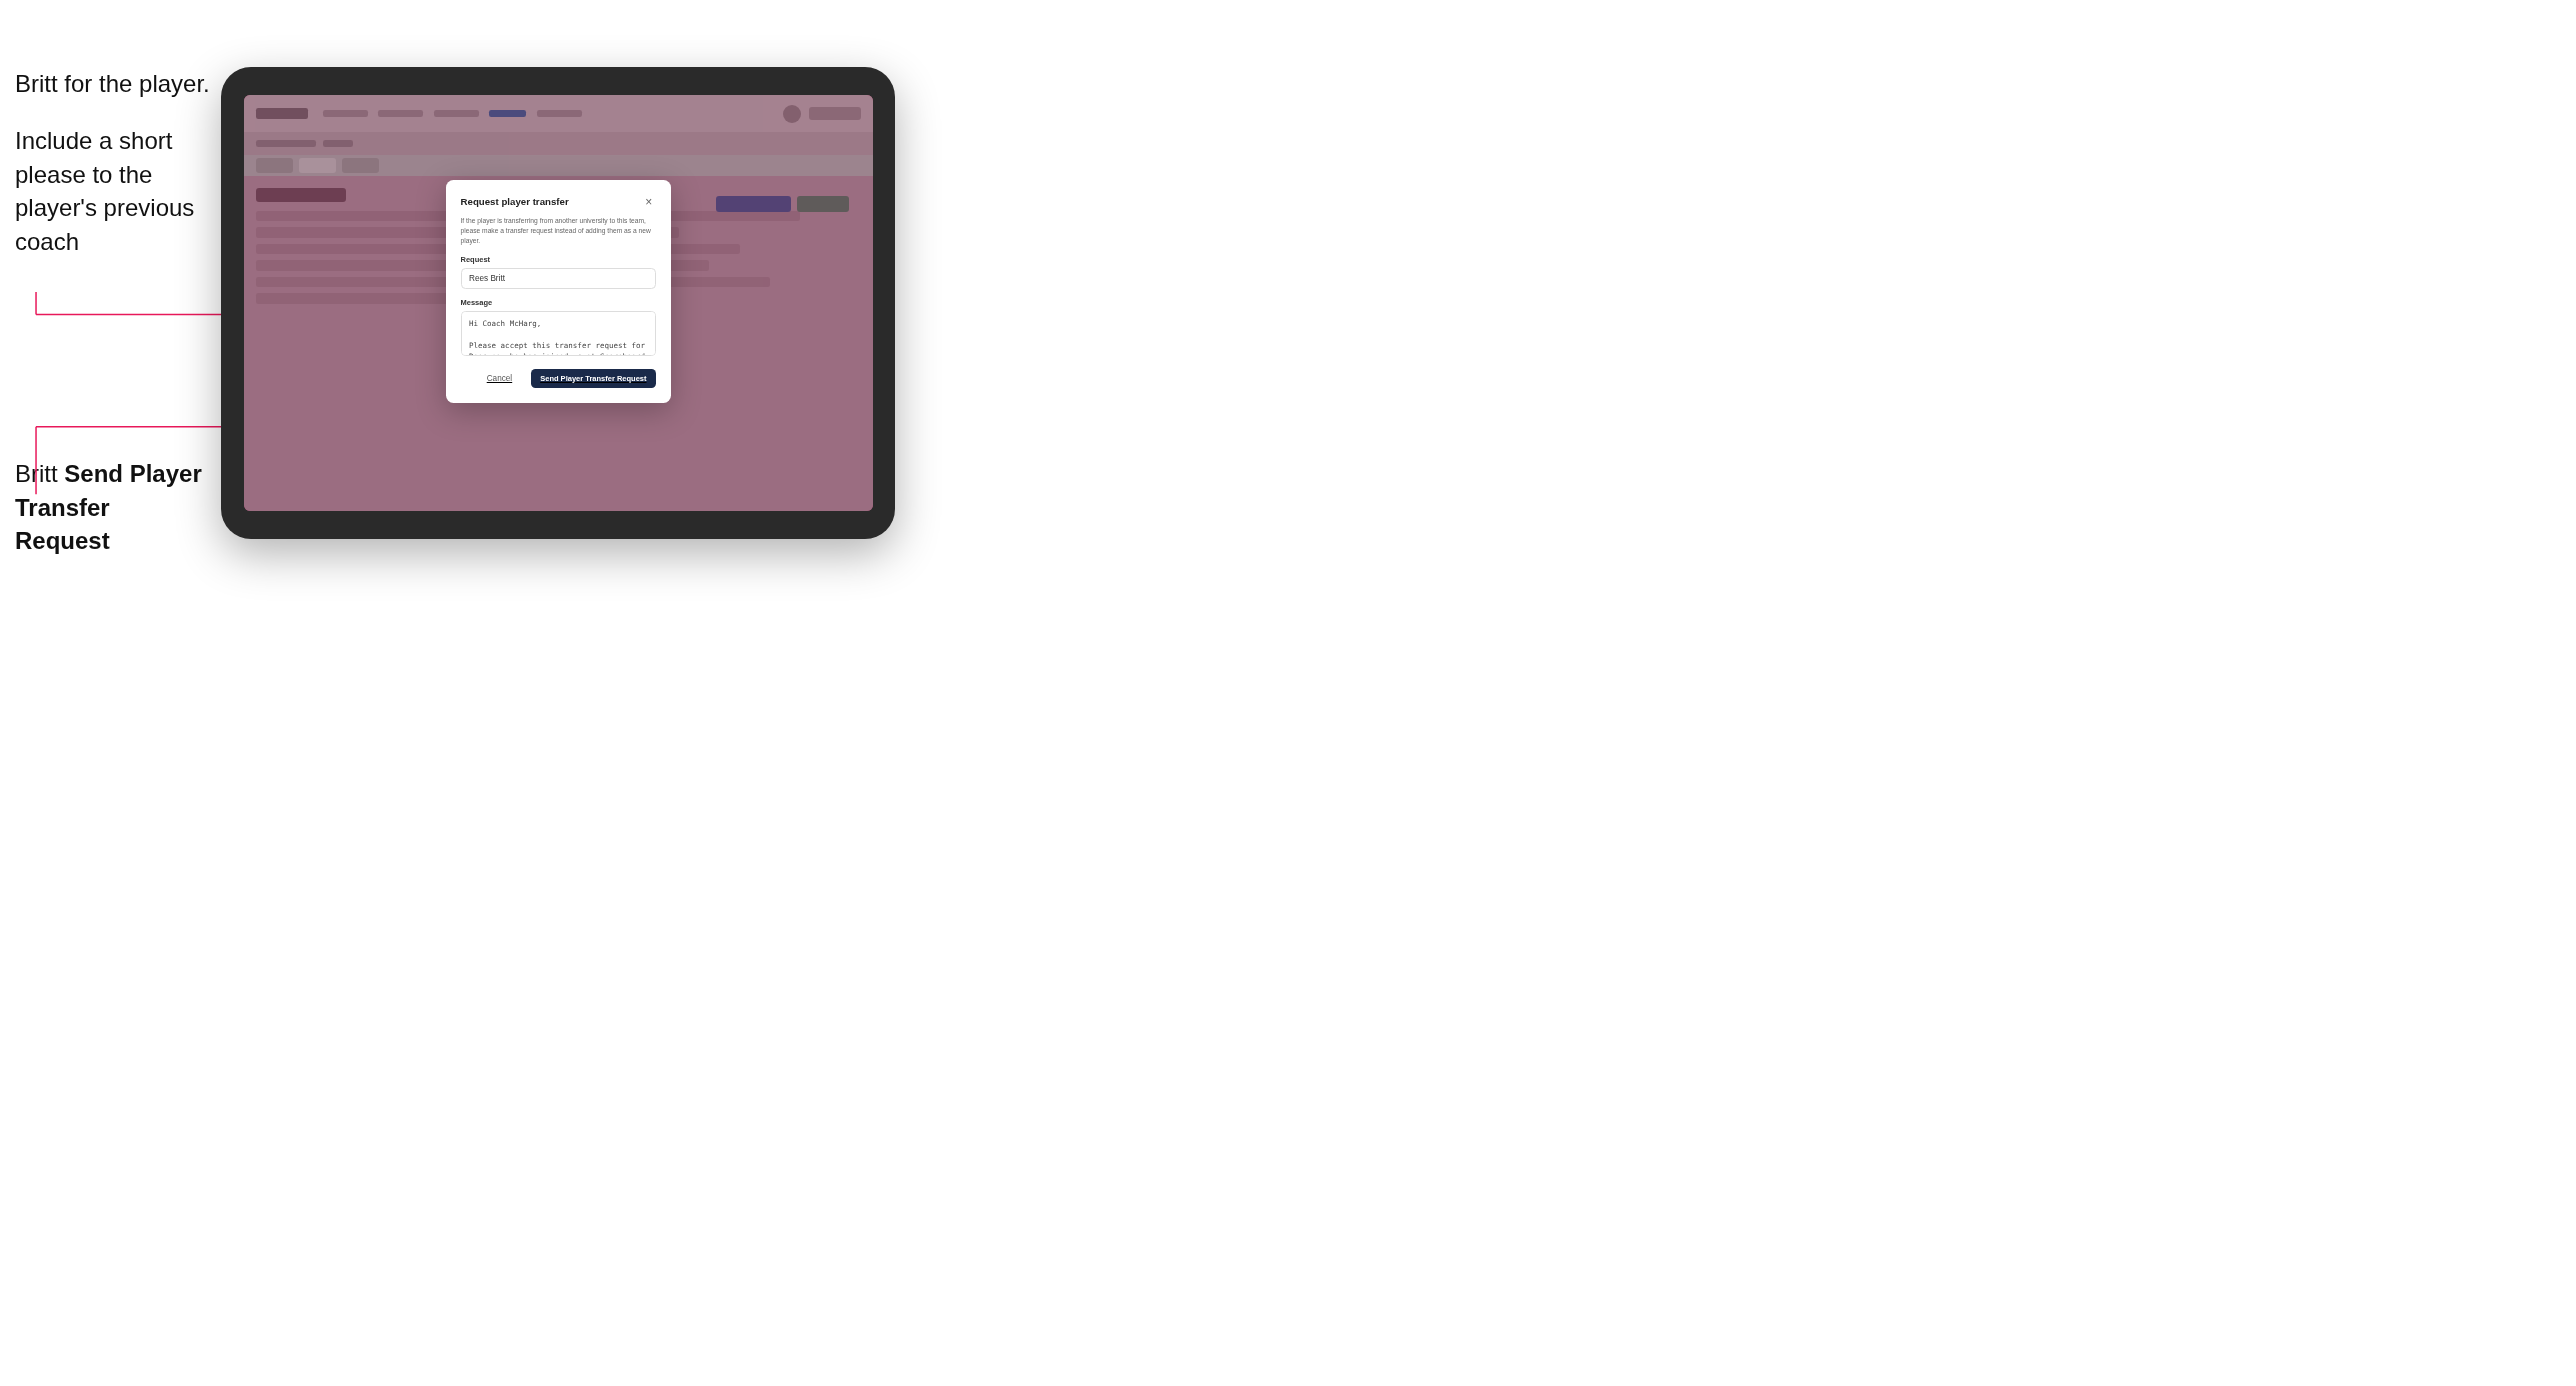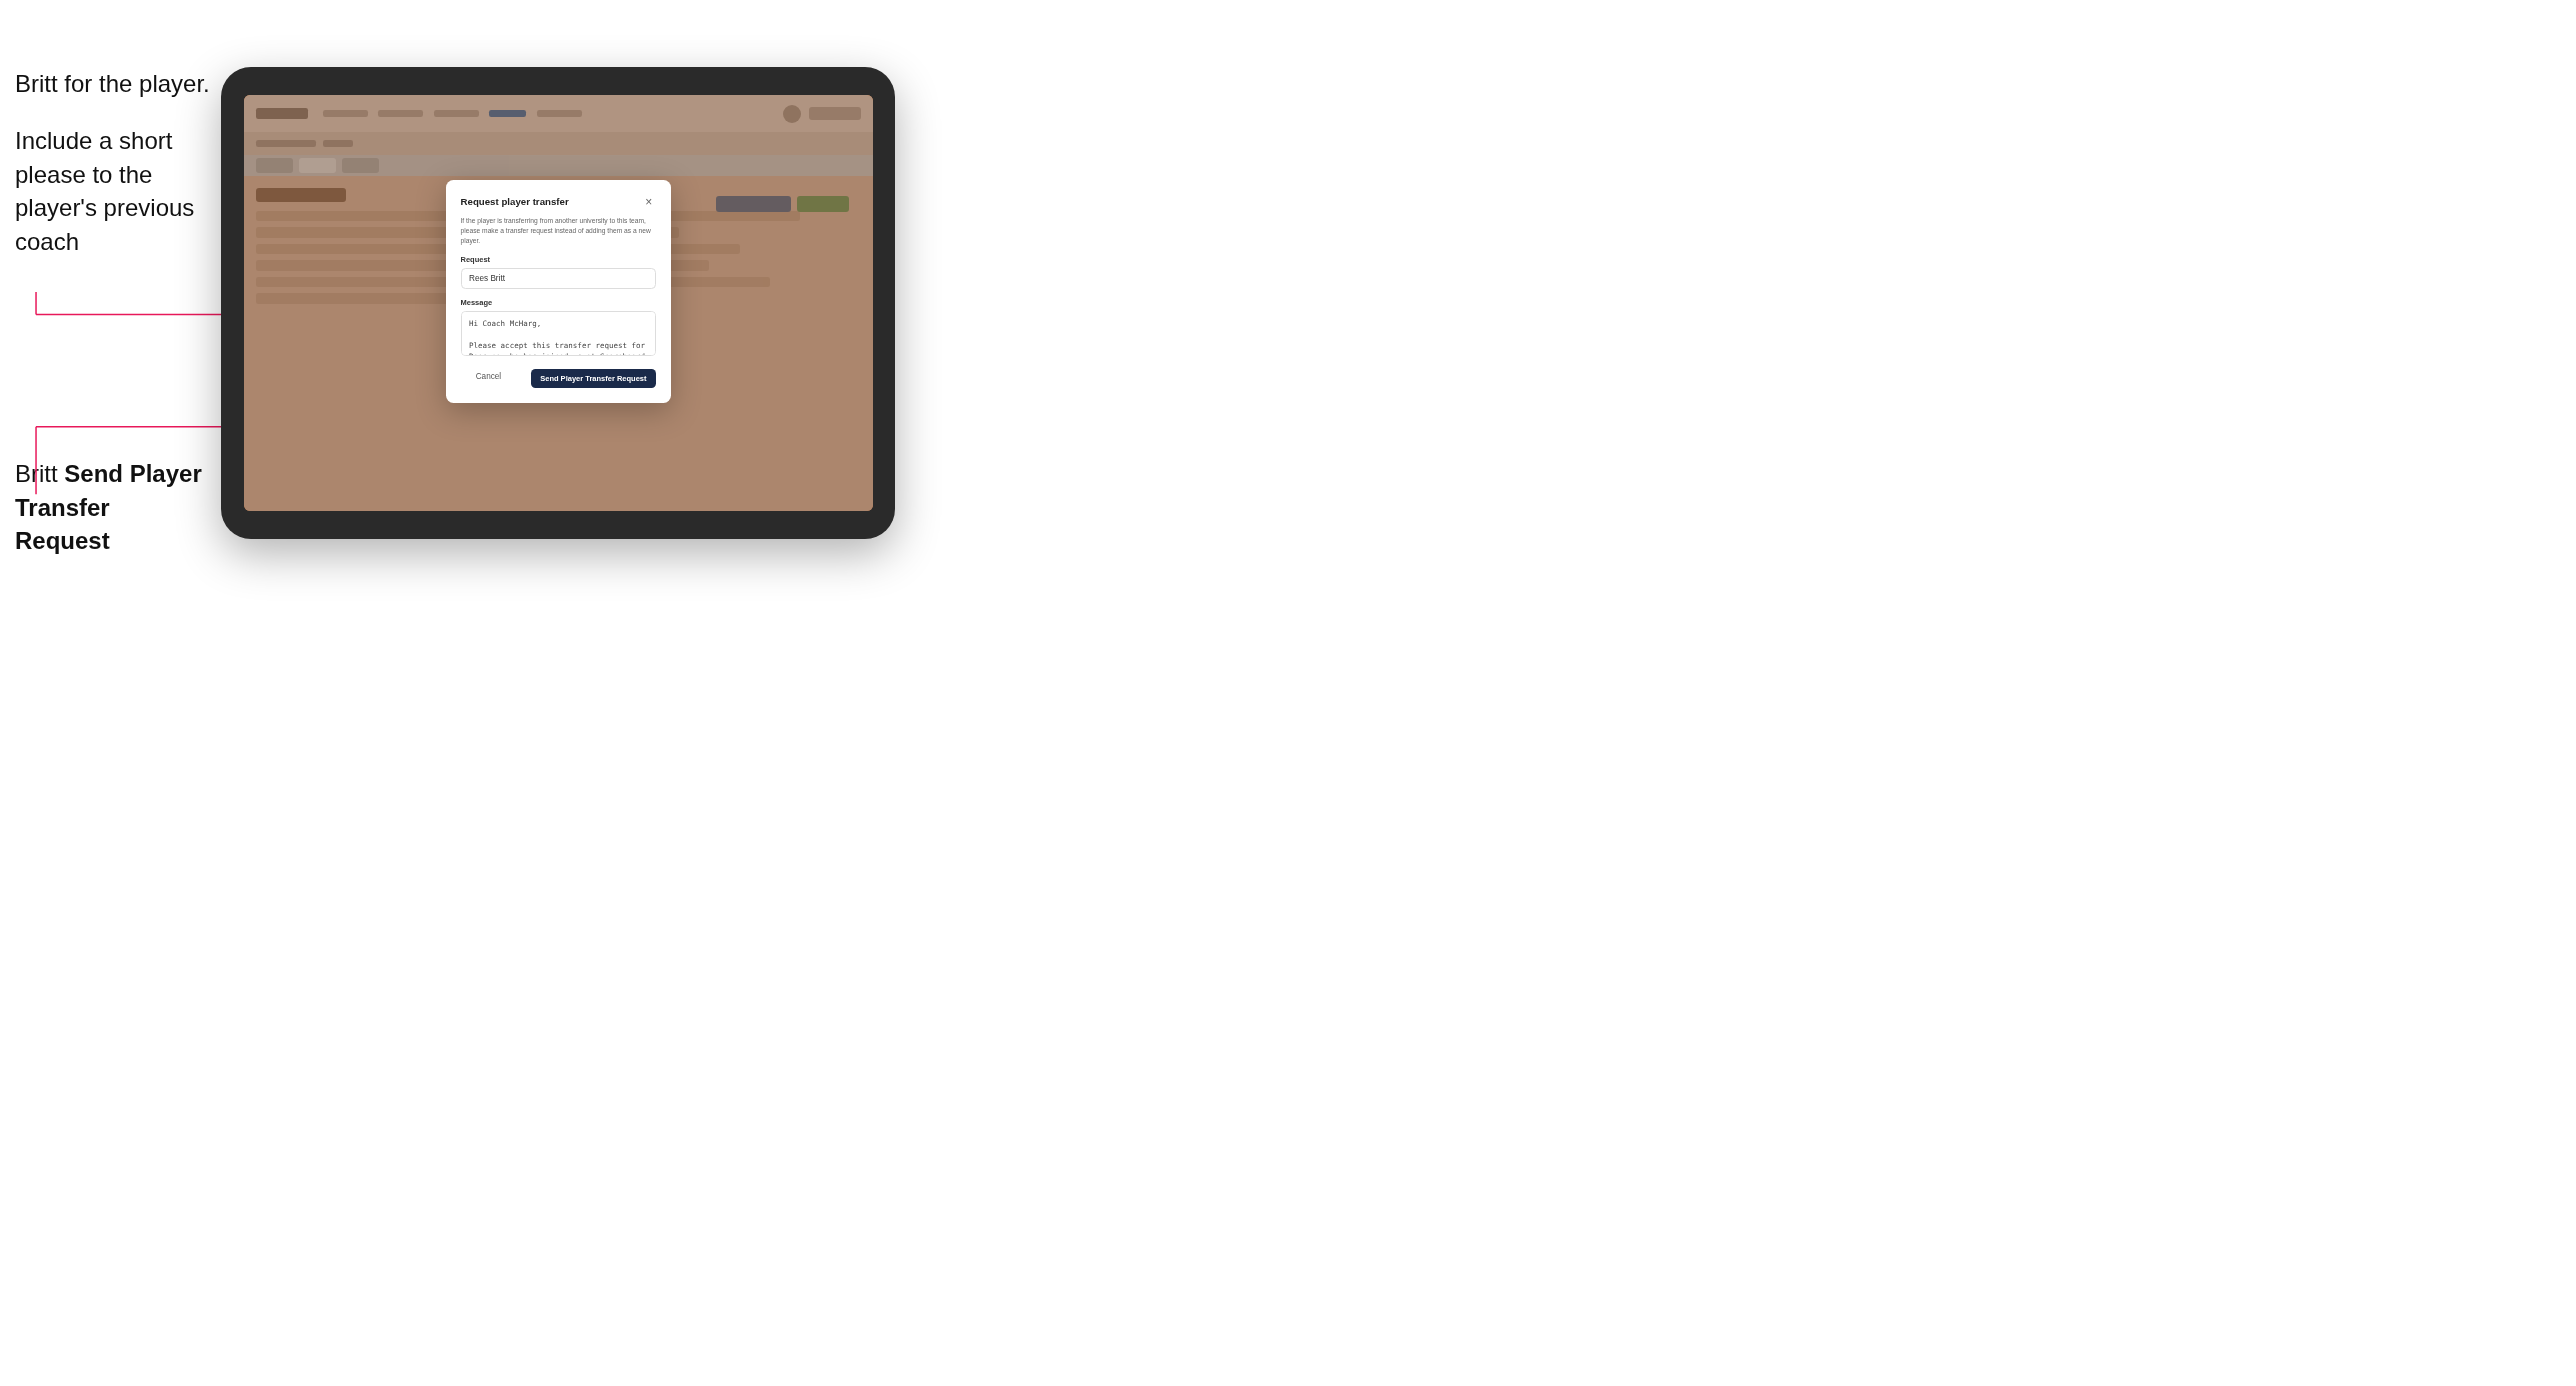--- a/index.html
+++ b/index.html
@@ -58,21 +58,21 @@
       border-radius: 30px;
       box-shadow: 0 15px 45px rgba(0,0,0,0.3);
       display: flex;
       align-items: center;
       justify-content: center;
     }
 
     .tablet-screen {
       width: 629px;
       height: 416px;
-      background: #f97316;
+      background: #be185d;
       border-radius: 6px;
       overflow: hidden;
       position: relative;
     }
 
     
     .app-header {
       position: absolute;
       top: 0; left: 0; right: 0;
       height: 37px;
@@ -306,22 +306,23 @@
       background: #fff;
       outline: none;
       resize: none;
       margin-bottom: 10.5px;
       line-height: 1.5;
     }
 
     .modal-footer {
       display: flex;
       justify-content: flex-end;
-      gap: 24px;
-      align-items: flex-start;
+      gap: 13px;
+      align-items: center;
+      text-decoration: underline;
     }
 
     .btn-cancel {
       background: transparent;
       border: none;
       font-size: 8.2px;
       color: #555;
       cursor: pointer;
       padding: 3px 6px;
     }

